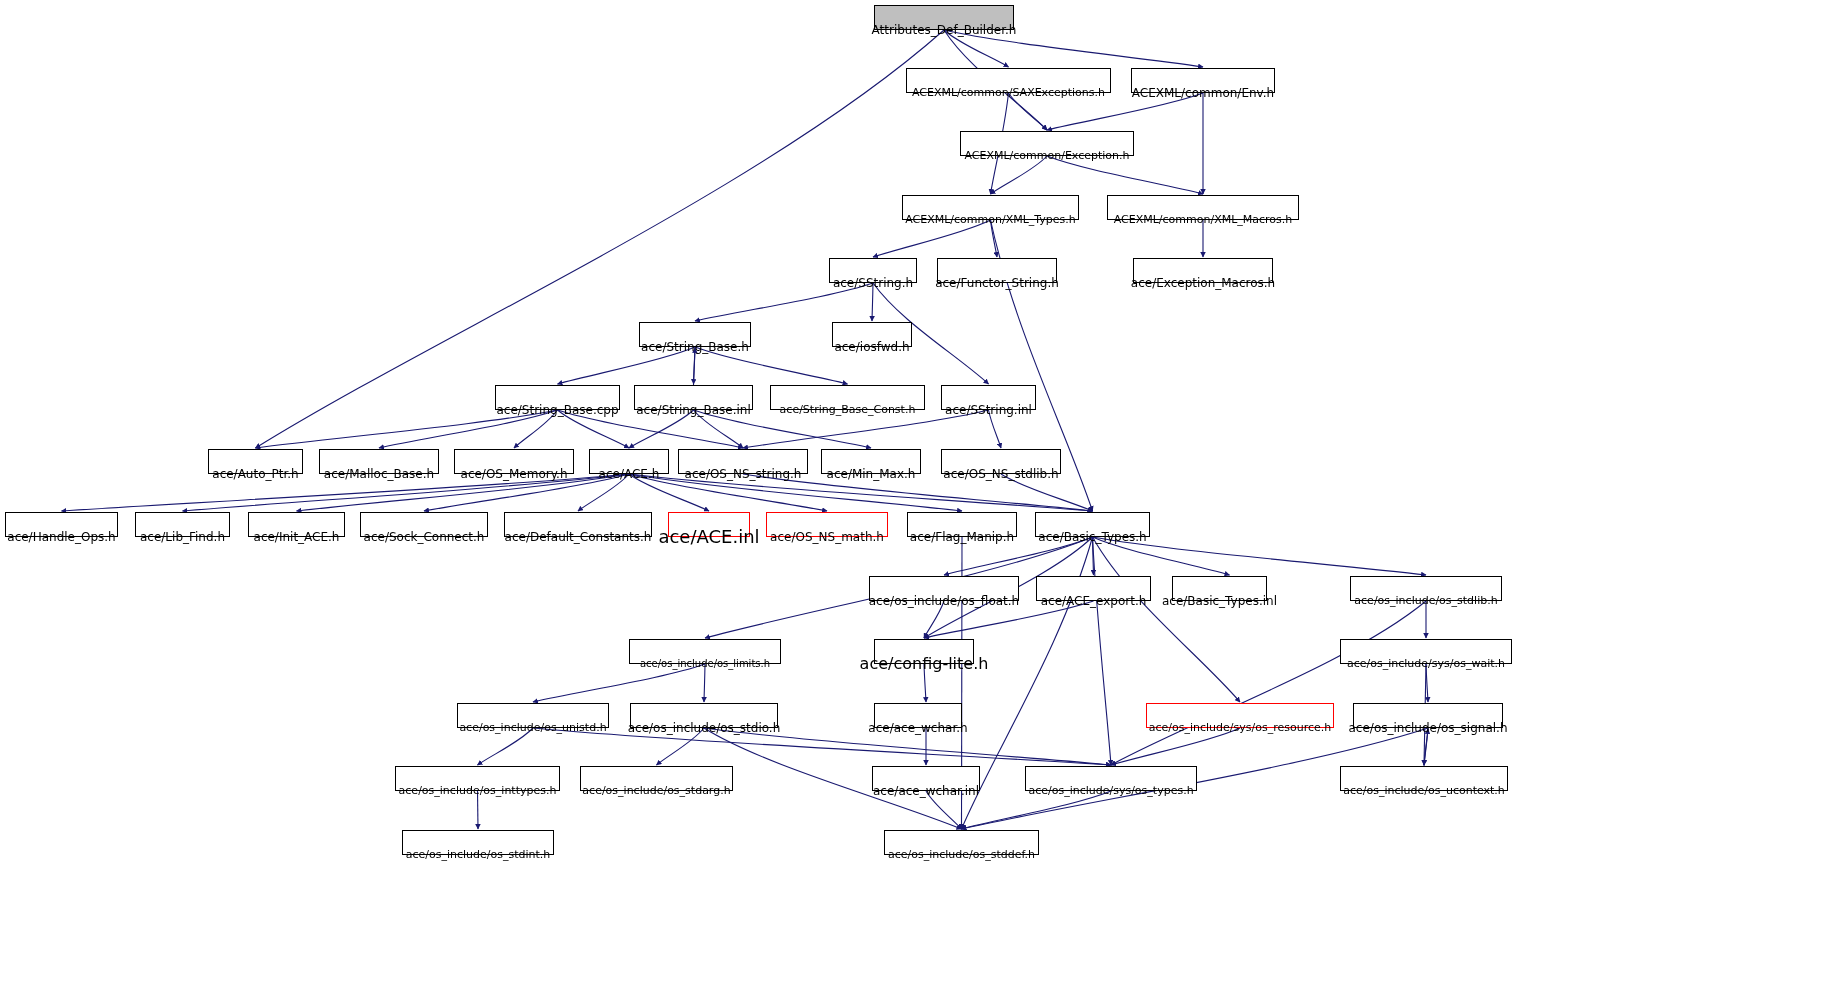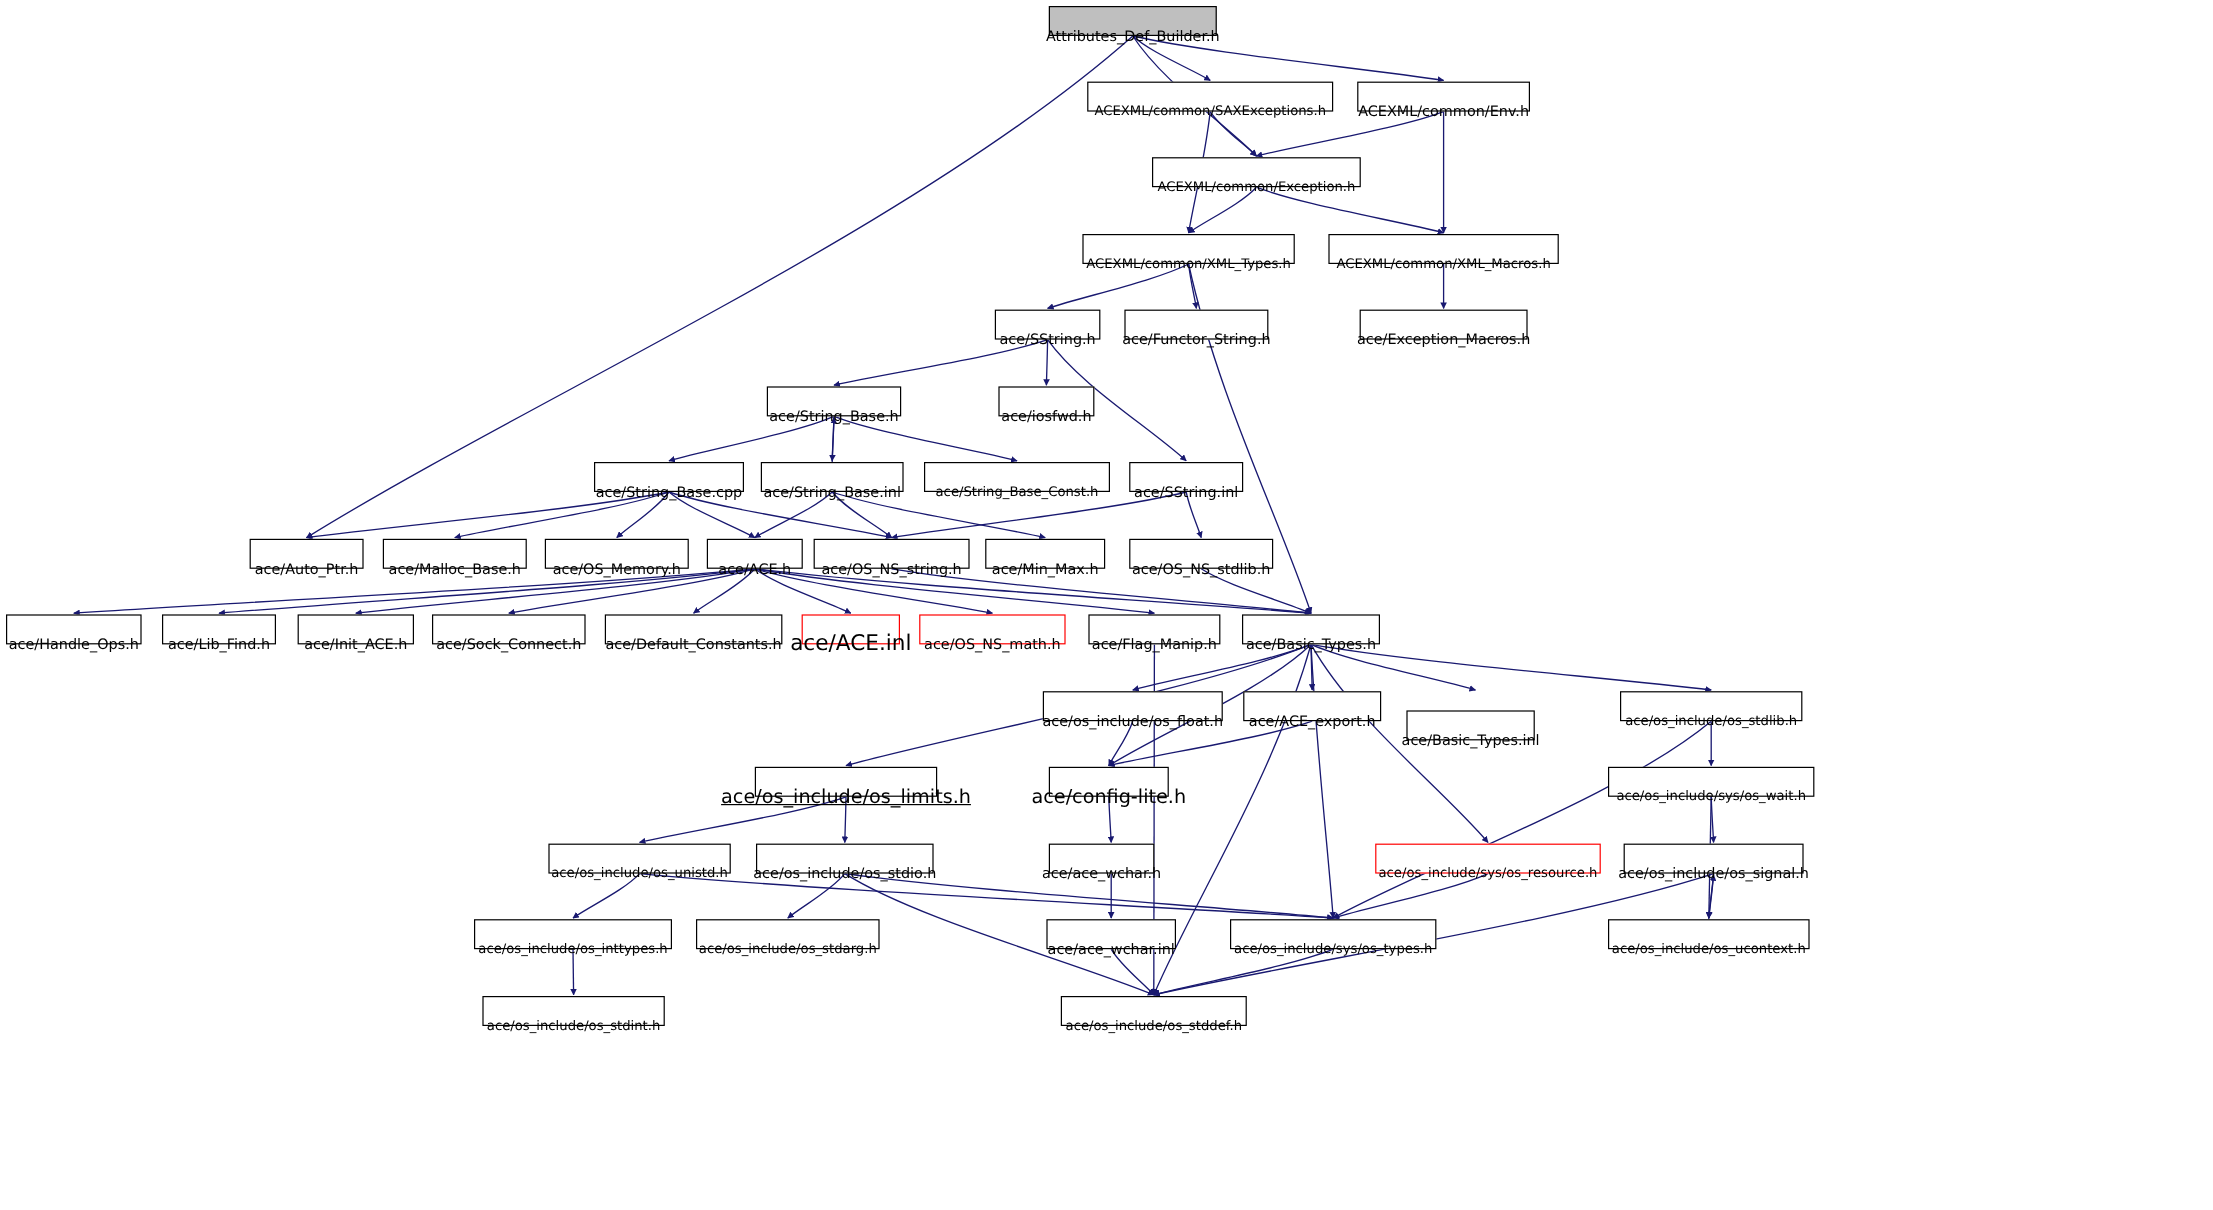--- a/index.html
+++ b/index.html
@@ -194,28 +194,28 @@
       </div>
       <div class="node" style="left: 1035px; top: 512px; width: 115px;">
         <span style="font-size: 12px;">ace/Basic_Types.h</span>
       </div>
       <div class="node" style="left: 869px; top: 576px; width: 150px;">
         <span style="font-size: 12px;">ace/os_include/os_float.h</span>
       </div>
       <div class="node" style="left: 1036px; top: 576px; width: 115px;">
         <span style="font-size: 12px;">ace/ACE_export.h</span>
       </div>
-      <div class="node" style="left: 1172px; top: 592px; width: 107px;">
+      <div class="node" style="left: 1172px; top: 576px; width: 95px;">
         <span style="font-size: 12px;">ace/Basic_Types.inl</span>
       </div>
       <div class="node" style="left: 1350px; top: 576px; width: 152px;">
         <span style="font-size: 11px;">ace/os_include/os_stdlib.h</span>
       </div>
       <div class="node" style="left: 629px; top: 639px; width: 152px;">
-        <span style="font-size: 16px; text-decoration: underline;">ace/os_include/os_limits.h</span>
+        <span style="font-size: 10px;">ace/os_include/os_limits.h</span>
       </div>
       <div class="node" style="left: 874px; top: 639px; width: 100px;">
         <span style="font-size: 16px;">ace/config-lite.h</span>
       </div>
       <div class="node" style="left: 1340px; top: 639px; width: 172px;">
         <span style="font-size: 11px;">ace/os_include/sys/os_wait.h</span>
       </div>
       <div class="node" style="left: 457px; top: 703px; width: 152px;">
         <span style="font-size: 11px;">ace/os_include/os_unistd.h</span>
       </div>

